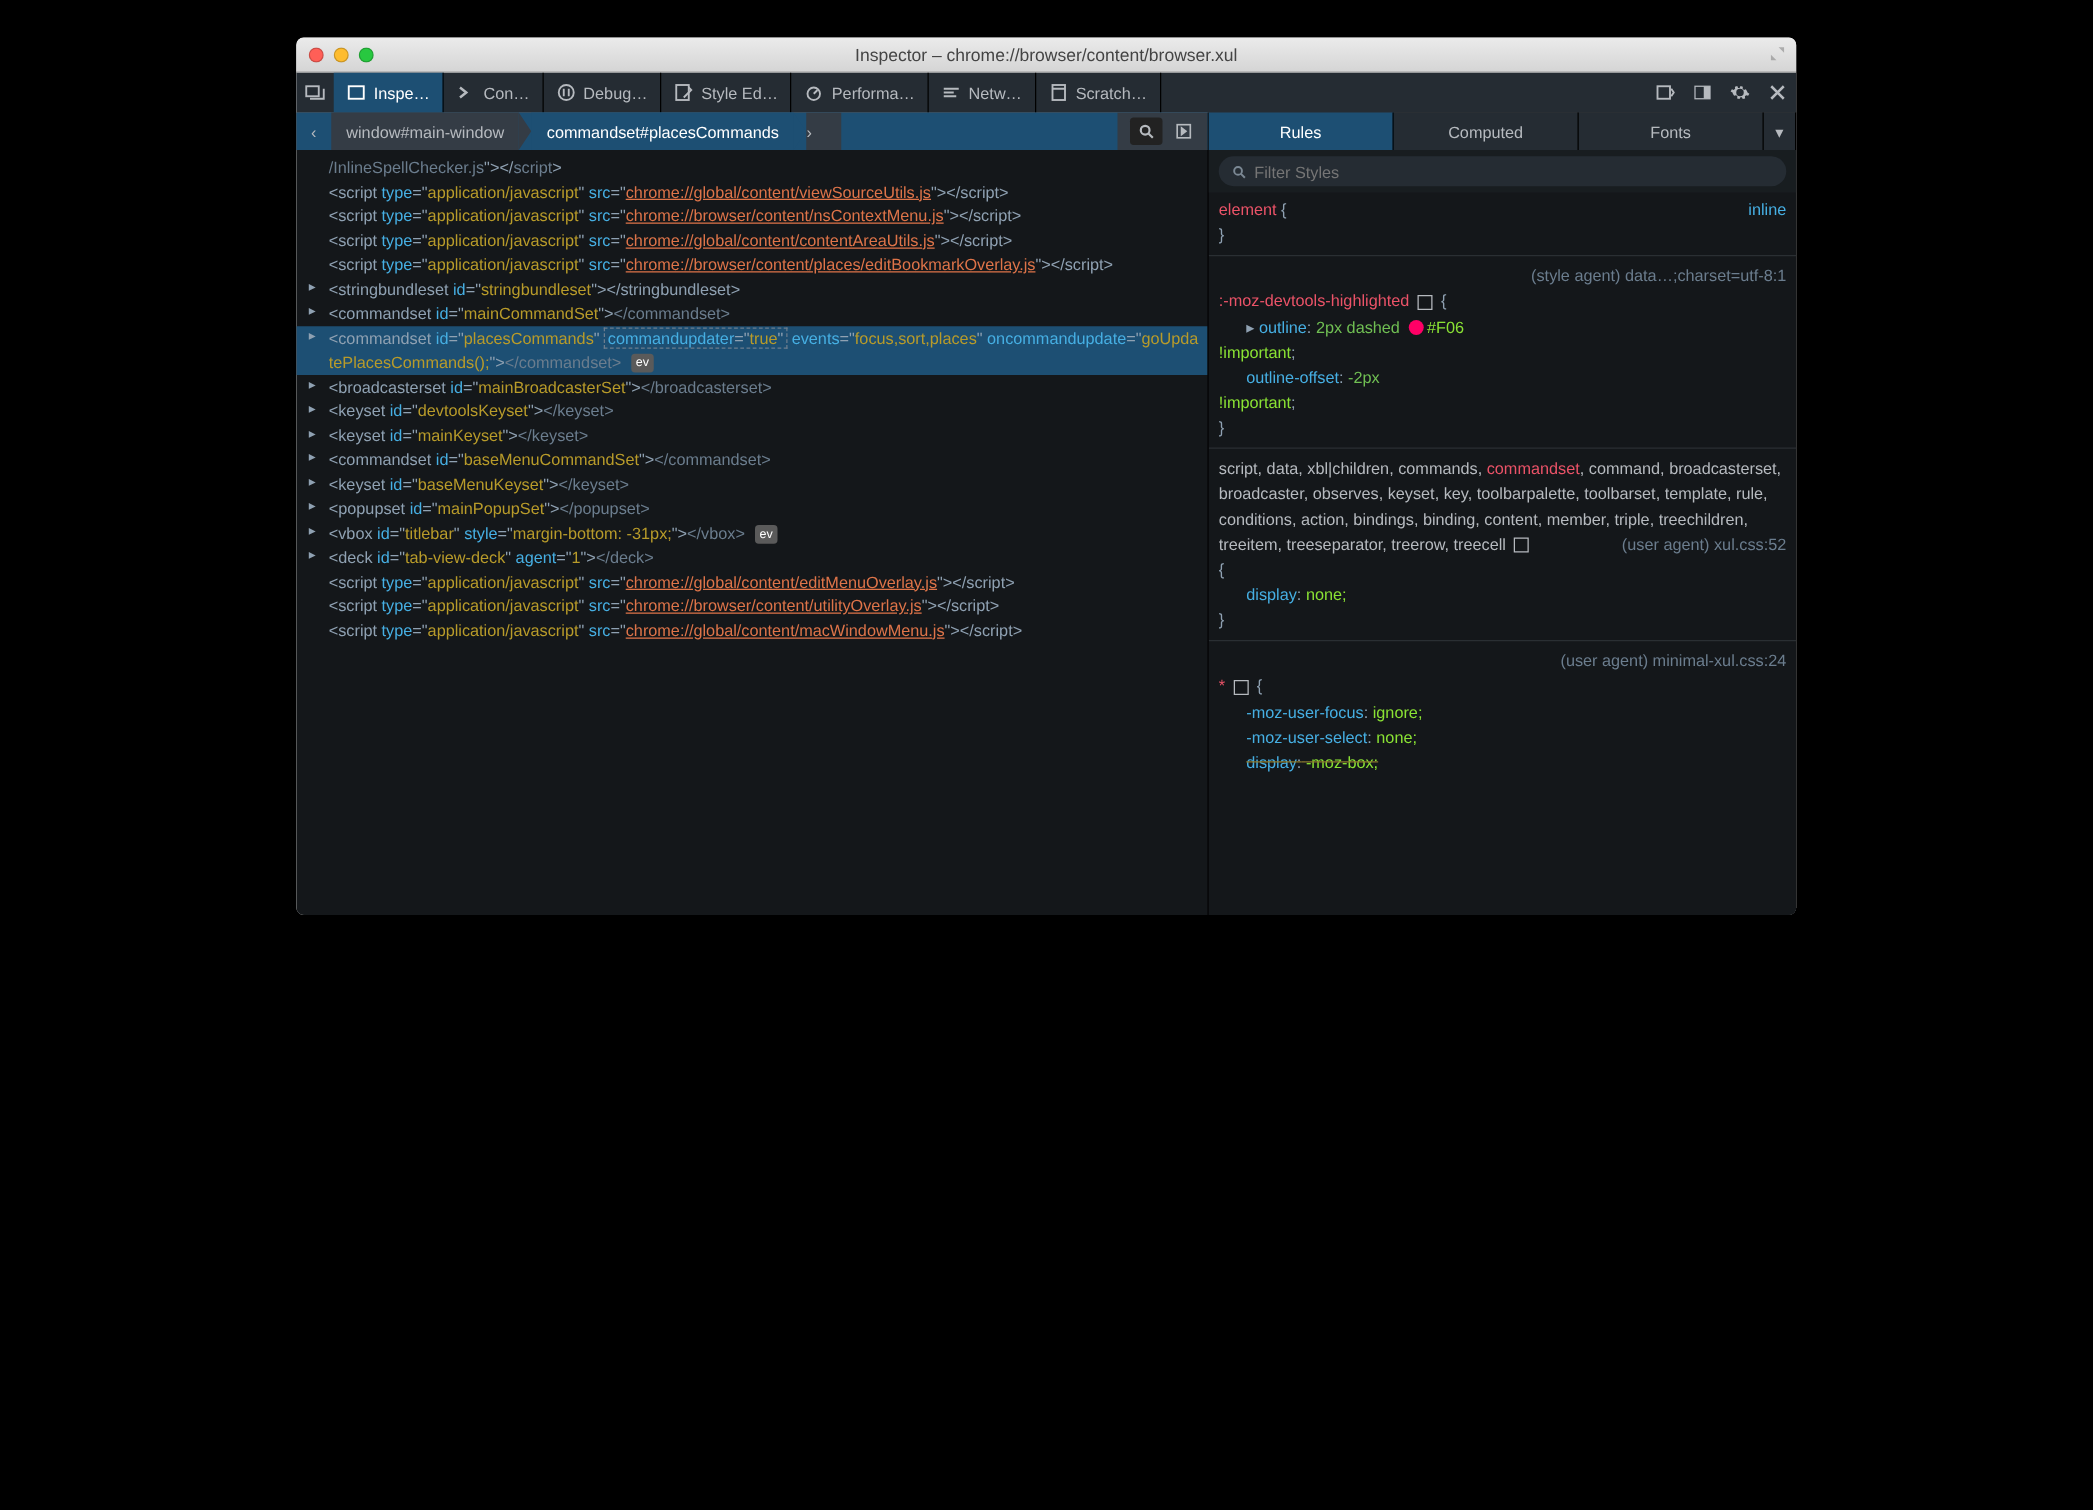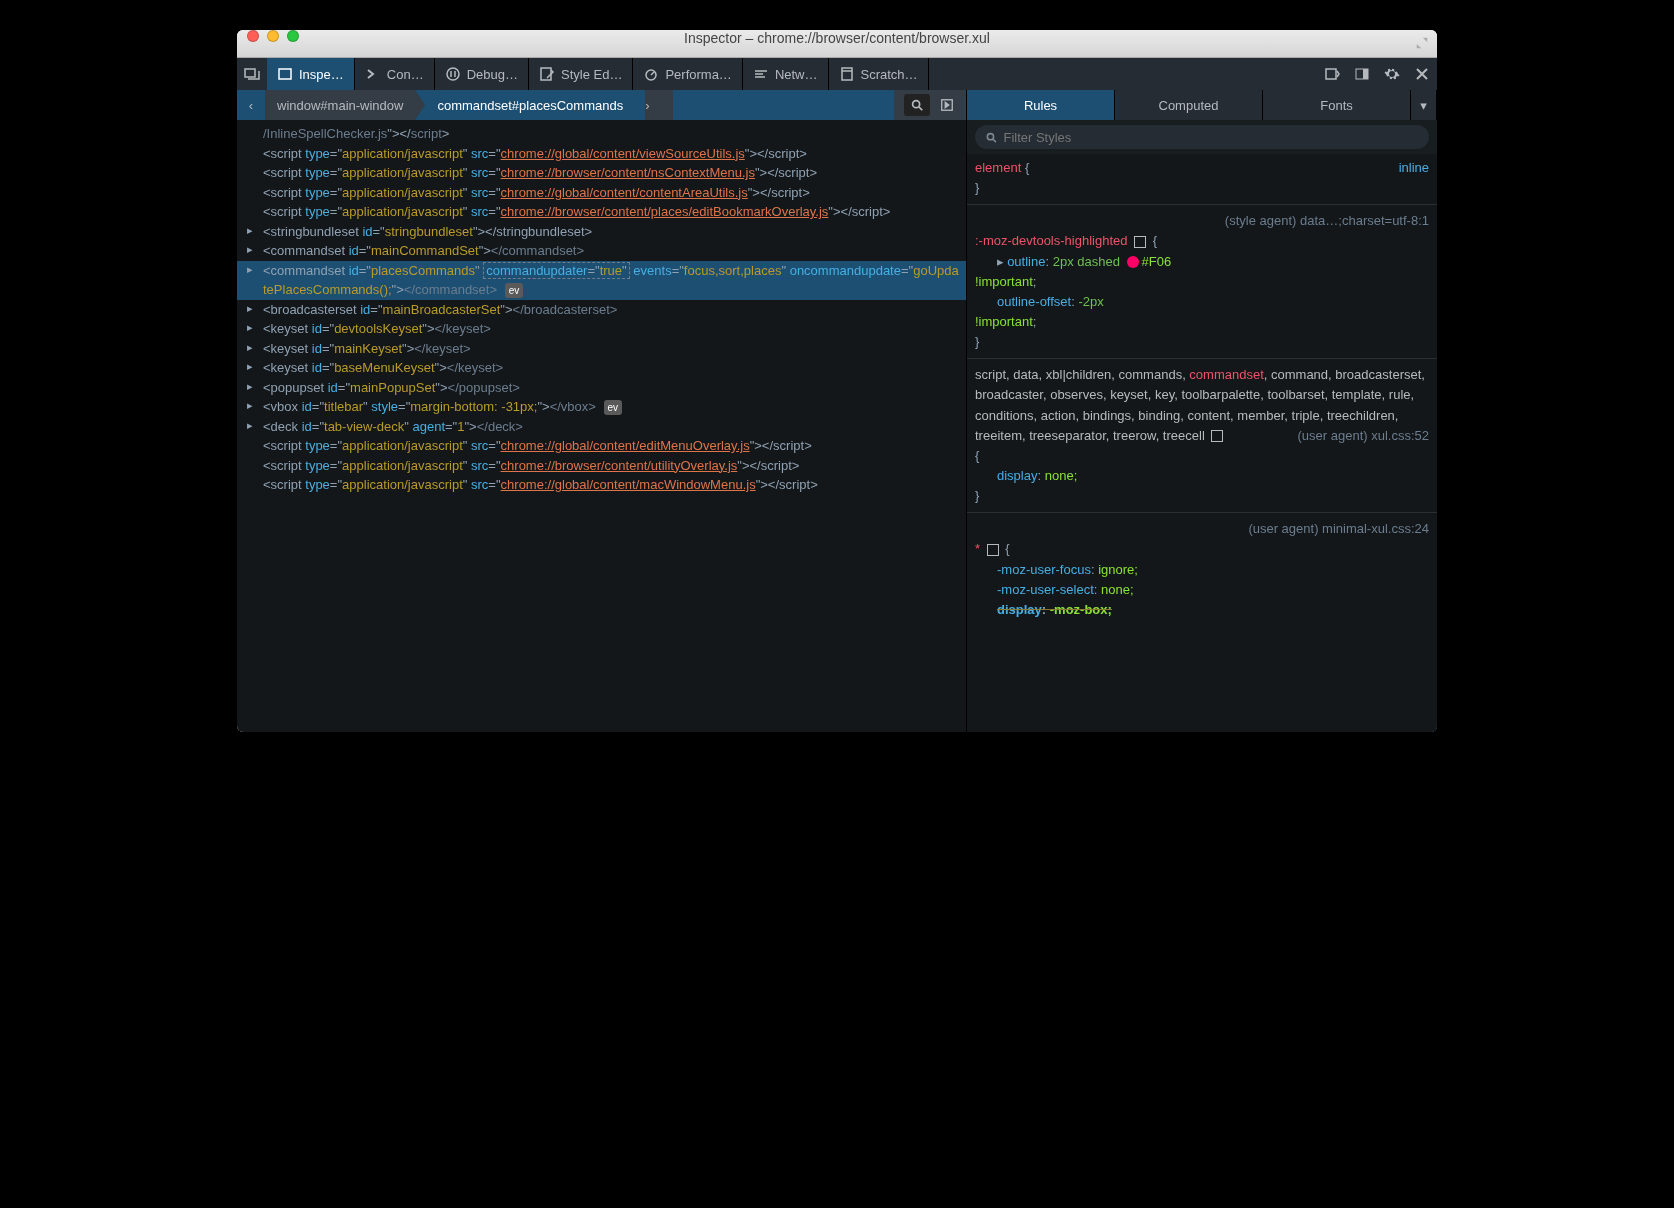--- a/index.html
+++ b/index.html
@@ -1,18 +1,18 @@
 <!DOCTYPE html>
 <html><head>
 <meta charset="utf-8">
 <style>
 * { margin:0; padding:0; box-sizing:border-box; font-family: "Lucida Grande","Helvetica Neue",Arial,sans-serif; }
 body { background:#000; display:flex; align-items:flex-start; justify-content:center; }
 .window { width:1200px; margin:30px; border-radius:6px; overflow:hidden; background:#e6e6e6; box-shadow:0 20px 50px rgba(0,0,0,.5); }
-.titlebar { height:28px; background:linear-gradient(#ebebeb,#d5d5d5); display:flex; position:relative; border-bottom:1px solid #aaa; }
+.titlebar { height:28px; background:linear-gradient(#ebebeb,#d5d5d5); display:flex; align-items:center; position:relative; border-bottom:1px solid #aaa; }
 .traffic { display:flex; gap:8px; margin-left:10px; }
 .dot { width:12px; height:12px; border-radius:50%; border:1px solid rgba(0,0,0,.2); }
 .dot.red{background:#ff5f57;} .dot.yellow{background:#febc2e;} .dot.green{background:#28c840;}
 .titletext { position:absolute; left:0; right:0; text-align:center; font-size:14px; color:#444; pointer-events:none; }
 .maximize-icon { position:absolute; right:8px; top:6px; width:14px; height:14px; opacity:.5; }
 .toolbar { height:32px; background:#252c33; display:flex; align-items:stretch; color:#b6babf; font-size:13px; }
 .tool-iframe-icon { width:30px; display:flex; align-items:center; justify-content:center; color:#b6babf; }
 .tabbtn { display:flex; align-items:center; padding:0 10px; gap:6px; border-right:1px solid #000; cursor:pointer; white-space:nowrap; }
 .tabbtn .ic { width:16px; height:16px; display:flex; align-items:center; justify-content:center; }
 .tabbtn.active { background:#1d4f73; color:#fff; }
@@ -43,21 +43,21 @@
 .rtab { flex:1; display:flex; align-items:center; justify-content:center; font-size:13px; cursor:pointer; color:#b6babf; border-right:1px solid #000;}
 .rtab.active { background:#1d4f73; color:#fff; }
 .rtab.more{flex:0 0 26px;}
 .search { padding:5px 8px; background:#181d20; }
 .search-inner { background:#252c33; border-radius:14px; height:24px; display:flex; align-items:center; padding:0 10px; gap:6px; color:#7b8894;}
 .search-inner input { background:transparent; border:none; outline:none; color:#b6babf; font-family:inherit; font-size:13px; width:100%;}
 .rules { flex:1; overflow:auto; padding:4px 8px 10px; line-height:1.55; font-size:13px;}
 .sel-dim{color:#b6babf;} .inline-badge{color:#46afe3; float:right;}
 .ua{color:#6b7d8e;} .rules .sel{color:#eb5368;text-align:center;} .rules .prop{color:#46afe3;} .rules .val{color:#8ae234;}
 .rules .num{color:#70bf53;} .rules .hl{color:#eb5368;}
-.strike{ text-decoration:line-through; color:#8b7a2f;font-weight:bold;}
+.strike{ text-decoration:line-through; color:#8b7a2f;}
 .swatch{display:inline-block;width:12px;height:12px;border-radius:50%;background:#f06;vertical-align:middle;margin:0 3px;}
 .square{display:inline-block;width:12px;height:12px;border:1px solid #b6babf;vertical-align:middle;margin:0 3px;}
 .ruleline{padding-left:22px;}
 hr.rule-sep{border:none;border-top:1px solid #2a2f33;margin:6px -8px;}
 .cbox::before{content:"▸ "; color:#8fa1b2;}
 </style>
 </head>
 <body>
 
 <div class="window">
@@ -201,20 +201,21 @@
 <div class="ml"><span class="punct">&lt;</span><span class="tag">script</span> <span class="attrn">type</span><span class="punct">="</span><span class="attrv">application/javascript</span><span class="punct">"</span> <span class="attrn">src</span><span class="punct">="</span><a class="srclink">chrome://global/content/viewSourceUtils.js</a><span class="punct">"&gt;&lt;/</span><span class="tag">script</span><span class="punct">&gt;</span></div>
 <div class="ml"><span class="punct">&lt;</span><span class="tag">script</span> <span class="attrn">type</span><span class="punct">="</span><span class="attrv">application/javascript</span><span class="punct">"</span> <span class="attrn">src</span><span class="punct">="</span><a class="srclink">chrome://browser/content/nsContextMenu.js</a><span class="punct">"&gt;&lt;/</span><span class="tag">script</span><span class="punct">&gt;</span></div>
 <div class="ml"><span class="punct">&lt;</span><span class="tag">script</span> <span class="attrn">type</span><span class="punct">="</span><span class="attrv">application/javascript</span><span class="punct">"</span> <span class="attrn">src</span><span class="punct">="</span><a class="srclink">chrome://global/content/contentAreaUtils.js</a><span class="punct">"&gt;&lt;/</span><span class="tag">script</span><span class="punct">&gt;</span></div>
 <div class="ml"><span class="punct">&lt;</span><span class="tag">script</span> <span class="attrn">type</span><span class="punct">="</span><span class="attrv">application/javascript</span><span class="punct">"</span> <span class="attrn">src</span><span class="punct">="</span><a class="srclink">chrome://browser/content/places/editBookmarkOverlay.js</a><span class="punct">"&gt;&lt;/</span><span class="tag">script</span><span class="punct">&gt;</span></div>
 <div class="ml tw"><span class="punct">&lt;</span><span class="tag">stringbundleset</span> <span class="attrn">id</span><span class="punct">="</span><span class="attrv">stringbundleset</span><span class="punct">"&gt;&lt;/</span><span class="tag">stringbundleset</span><span class="punct">&gt;</span></div>
 <div class="ml tw"><span class="punct">&lt;</span><span class="tag">commandset</span> <span class="attrn">id</span><span class="punct">="</span><span class="attrv">mainCommandSet</span><span class="punct">"&gt;</span><span class="expandable">&lt;/commandset&gt;</span></div>
 <div class="ml tw selected"><span class="punct">&lt;</span><span class="tag">commandset</span> <span class="attrn">id</span><span class="punct">="</span><span class="attrv">placesCommands</span><span class="punct">"</span> <span class="boxed"><span class="attrn">commandupdater</span><span class="punct">="</span><span class="attrv">true</span><span class="punct">"</span></span> <span class="attrn">events</span><span class="punct">="</span><span class="attrv">focus,sort,places</span><span class="punct">"</span> <span class="attrn">oncommandupdate</span><span class="punct">="</span><span class="attrv">goUpdatePlacesCommands();</span><span class="punct">"&gt;</span><span class="expandable">&lt;/commandset&gt;</span> <span class="ev">ev</span></div>
 <div class="ml tw"><span class="punct">&lt;</span><span class="tag">broadcasterset</span> <span class="attrn">id</span><span class="punct">="</span><span class="attrv">mainBroadcasterSet</span><span class="punct">"&gt;</span><span class="expandable">&lt;/broadcasterset&gt;</span></div>
 <div class="ml tw"><span class="punct">&lt;</span><span class="tag">keyset</span> <span class="attrn">id</span><span class="punct">="</span><span class="attrv">devtoolsKeyset</span><span class="punct">"&gt;</span><span class="expandable">&lt;/keyset&gt;</span></div>
 <div class="ml tw"><span class="punct">&lt;</span><span class="tag">keyset</span> <span class="attrn">id</span><span class="punct">="</span><span class="attrv">mainKeyset</span><span class="punct">"&gt;</span><span class="expandable">&lt;/keyset&gt;</span></div>
+<div class="ml tw"><span class="punct">&lt;</span><span class="tag">commandset</span> <span class="attrn">id</span><span class="punct">="</span><span class="attrv">baseMenuCommandSet</span><span class="punct">"&gt;</span><span class="expandable">&lt;/commandset&gt;</span></div>
 <div class="ml tw"><span class="punct">&lt;</span><span class="tag">keyset</span> <span class="attrn">id</span><span class="punct">="</span><span class="attrv">baseMenuKeyset</span><span class="punct">"&gt;</span><span class="expandable">&lt;/keyset&gt;</span></div>
 <div class="ml tw"><span class="punct">&lt;</span><span class="tag">popupset</span> <span class="attrn">id</span><span class="punct">="</span><span class="attrv">mainPopupSet</span><span class="punct">"&gt;</span><span class="expandable">&lt;/popupset&gt;</span></div>
 <div class="ml tw"><span class="punct">&lt;</span><span class="tag">vbox</span> <span class="attrn">id</span><span class="punct">="</span><span class="attrv">titlebar</span><span class="punct">"</span> <span class="attrn">style</span><span class="punct">="</span><span class="attrv">margin-bottom: -31px;</span><span class="punct">"&gt;</span><span class="expandable">&lt;/vbox&gt;</span> <span class="ev">ev</span></div>
 <div class="ml tw"><span class="punct">&lt;</span><span class="tag">deck</span> <span class="attrn">id</span><span class="punct">="</span><span class="attrv">tab-view-deck</span><span class="punct">"</span> <span class="attrn">agent</span><span class="punct">="</span><span class="attrv">1</span><span class="punct">"&gt;</span><span class="expandable">&lt;/deck&gt;</span></div>
 <div class="ml"><span class="punct">&lt;</span><span class="tag">script</span> <span class="attrn">type</span><span class="punct">="</span><span class="attrv">application/javascript</span><span class="punct">"</span> <span class="attrn">src</span><span class="punct">="</span><a class="srclink">chrome://global/content/editMenuOverlay.js</a><span class="punct">"&gt;&lt;/</span><span class="tag">script</span><span class="punct">&gt;</span></div>
 <div class="ml"><span class="punct">&lt;</span><span class="tag">script</span> <span class="attrn">type</span><span class="punct">="</span><span class="attrv">application/javascript</span><span class="punct">"</span> <span class="attrn">src</span><span class="punct">="</span><a class="srclink">chrome://browser/content/utilityOverlay.js</a><span class="punct">"&gt;&lt;/</span><span class="tag">script</span><span class="punct">&gt;</span></div>
 <div class="ml"><span class="punct">&lt;</span><span class="tag">script</span> <span class="attrn">type</span><span class="punct">="</span><span class="attrv">application/javascript</span><span class="punct">"</span> <span class="attrn">src</span><span class="punct">="</span><a class="srclink">chrome://global/content/macWindowMenu.js</a><span class="punct">"&gt;&lt;/</span><span class="tag">script</span><span class="punct">&gt;</span></div>
       </div>
     </div>
 

